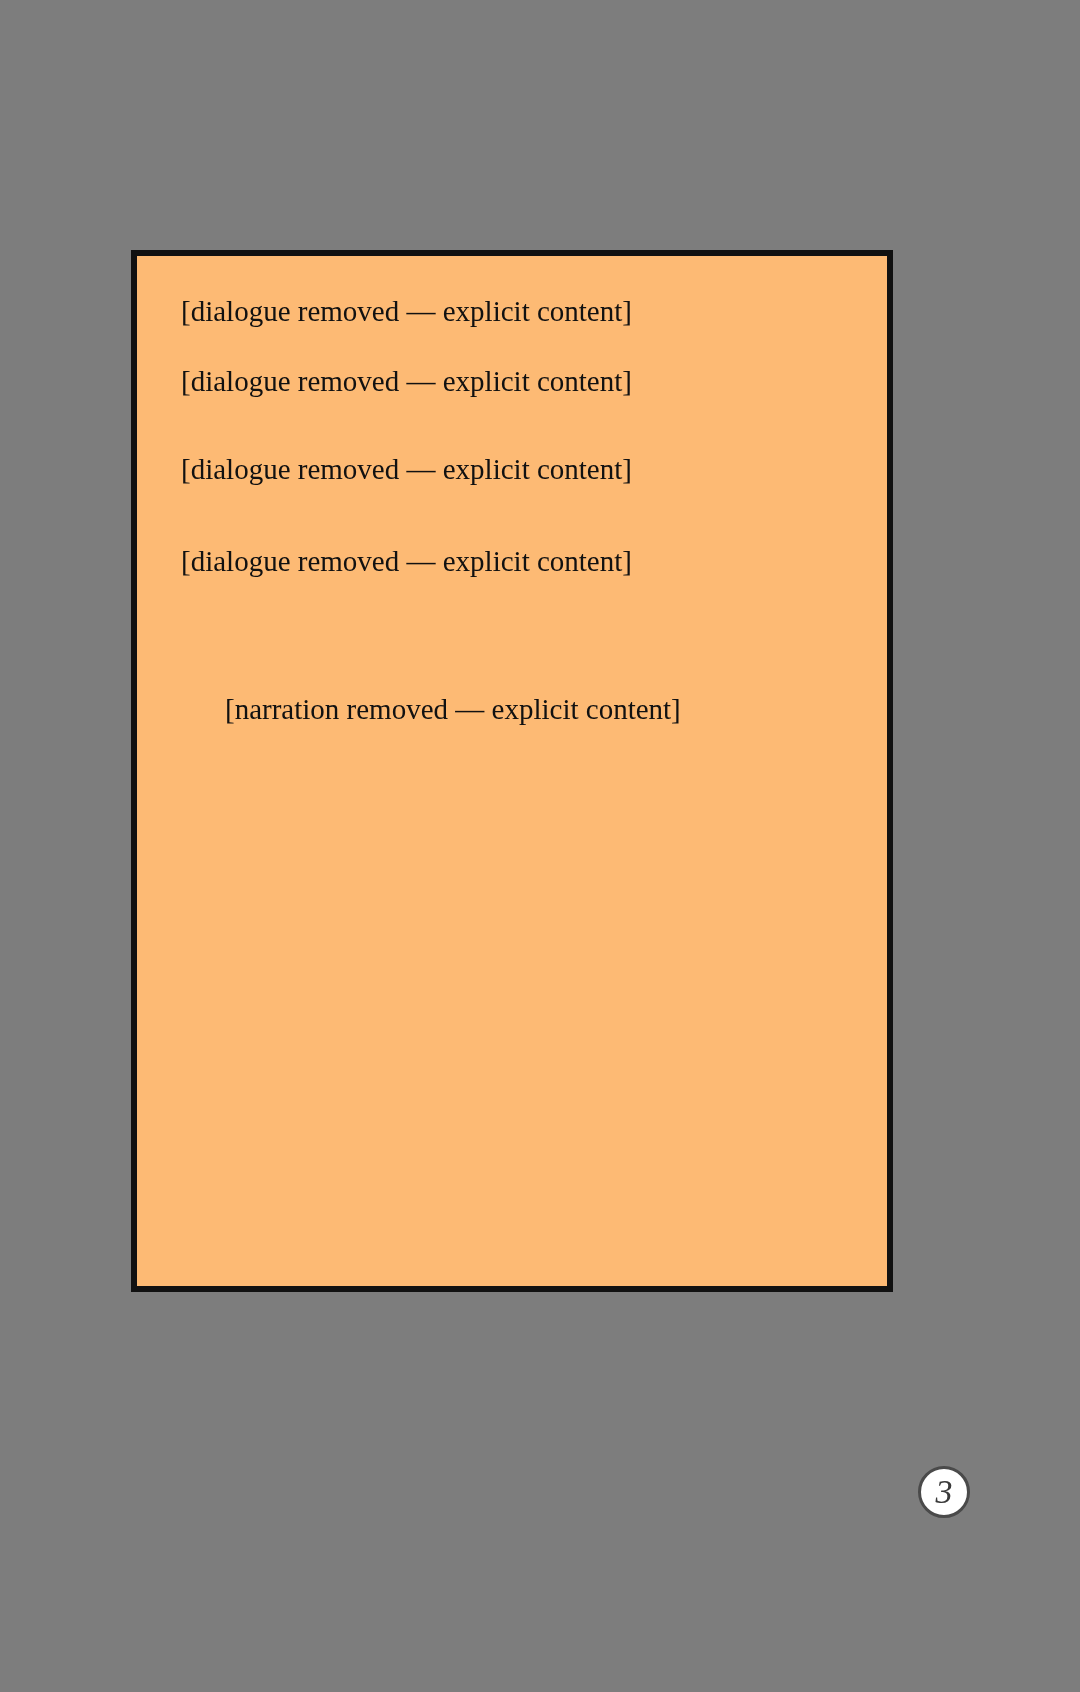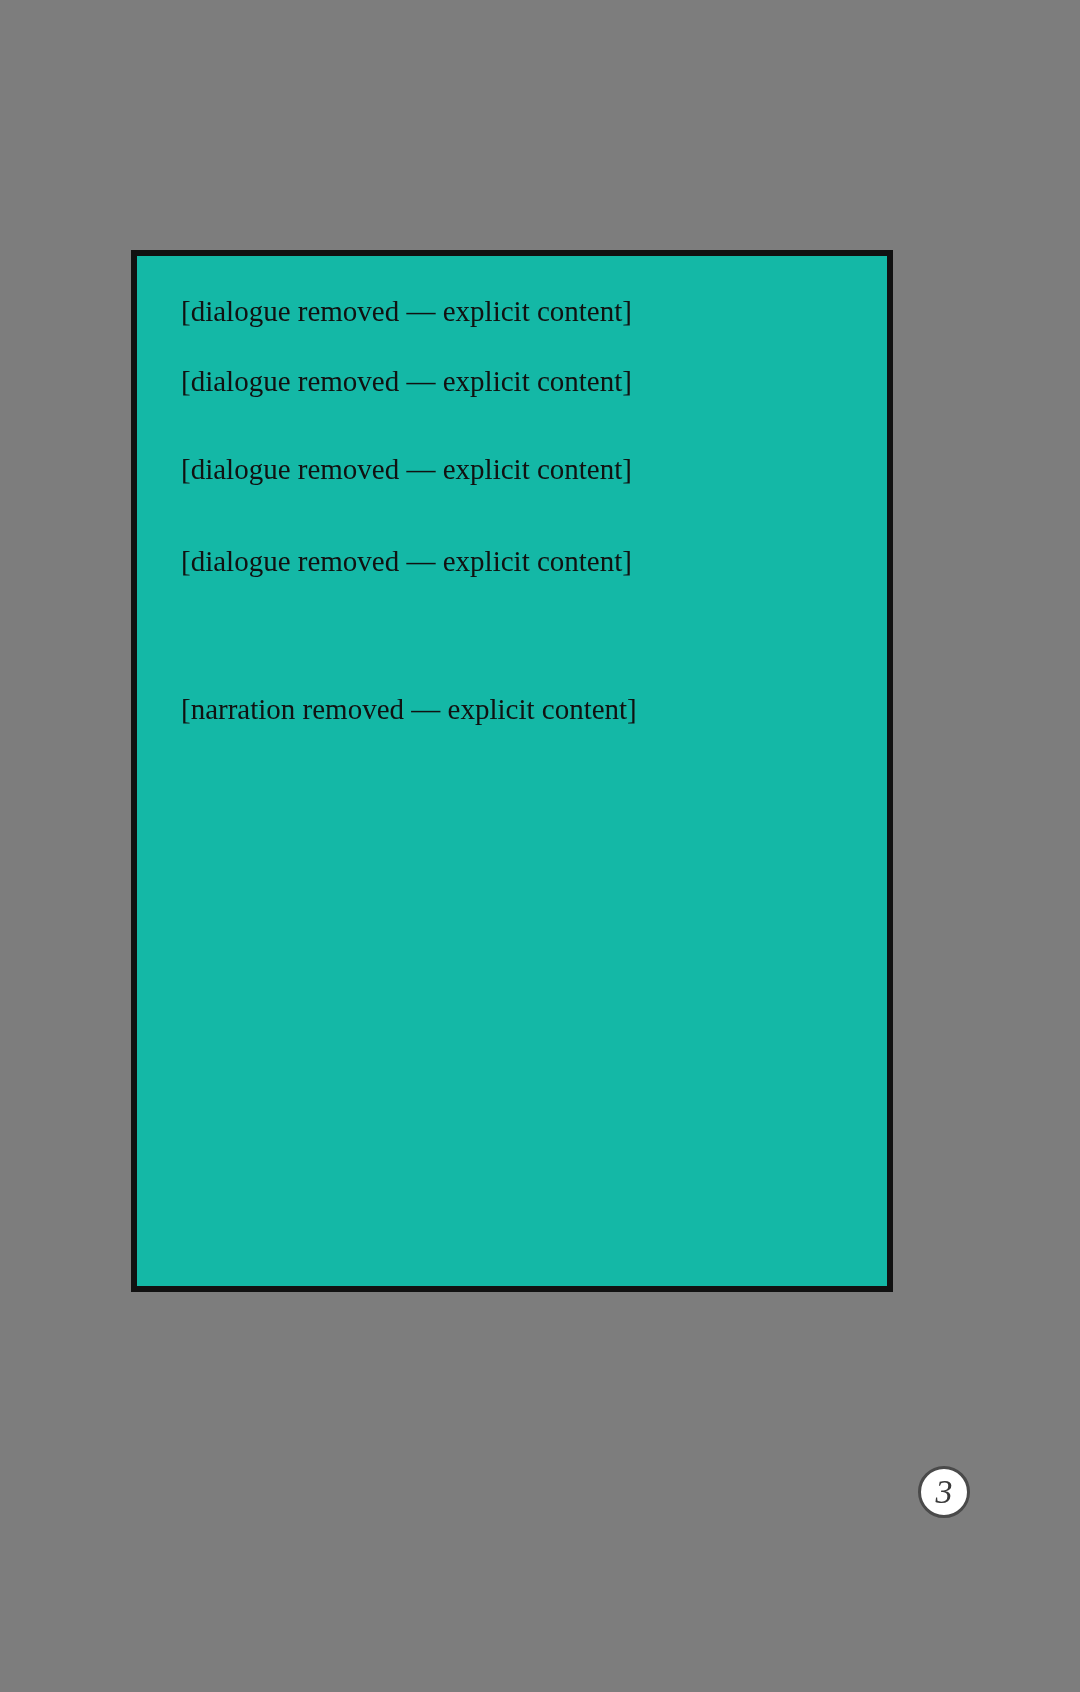--- a/index.html
+++ b/index.html
@@ -13,37 +13,37 @@
     position: relative;
     font-family: "Liberation Serif", serif;
     overflow: hidden;
   }
   .text-panel {
     position: absolute;
     left: 131px;
     top: 250px;
     width: 762px;
     height: 1042px;
-    background: #14b8a6;
+    background: #fdba74;
     border: 6px solid #111111;
     box-sizing: border-box;
     padding: 28px 44px 0 44px;
   }
   .paragraph {
     font-size: 29px;
     line-height: 1.24;
     color: #111111;
     margin: 0 0 0 0;
     white-space: pre-wrap;
   }
   .para-1 { margin-top: 10px; }
   .para-2 { margin-top: 34px; }
   .para-3 { margin-top: 52px; }
   .para-4 { margin-top: 56px; }
-  .para-5 { margin-top: 112px; }
+  .para-5 { margin-top: 112px; margin-left: 44px; }
   .page-number-badge {
     position: absolute;
     left: 918px;
     top: 1466px;
     width: 52px;
     height: 52px;
     border: 3px solid #4a4a4a;
     border-radius: 50%;
     background: #ffffff;
     display: flex;

